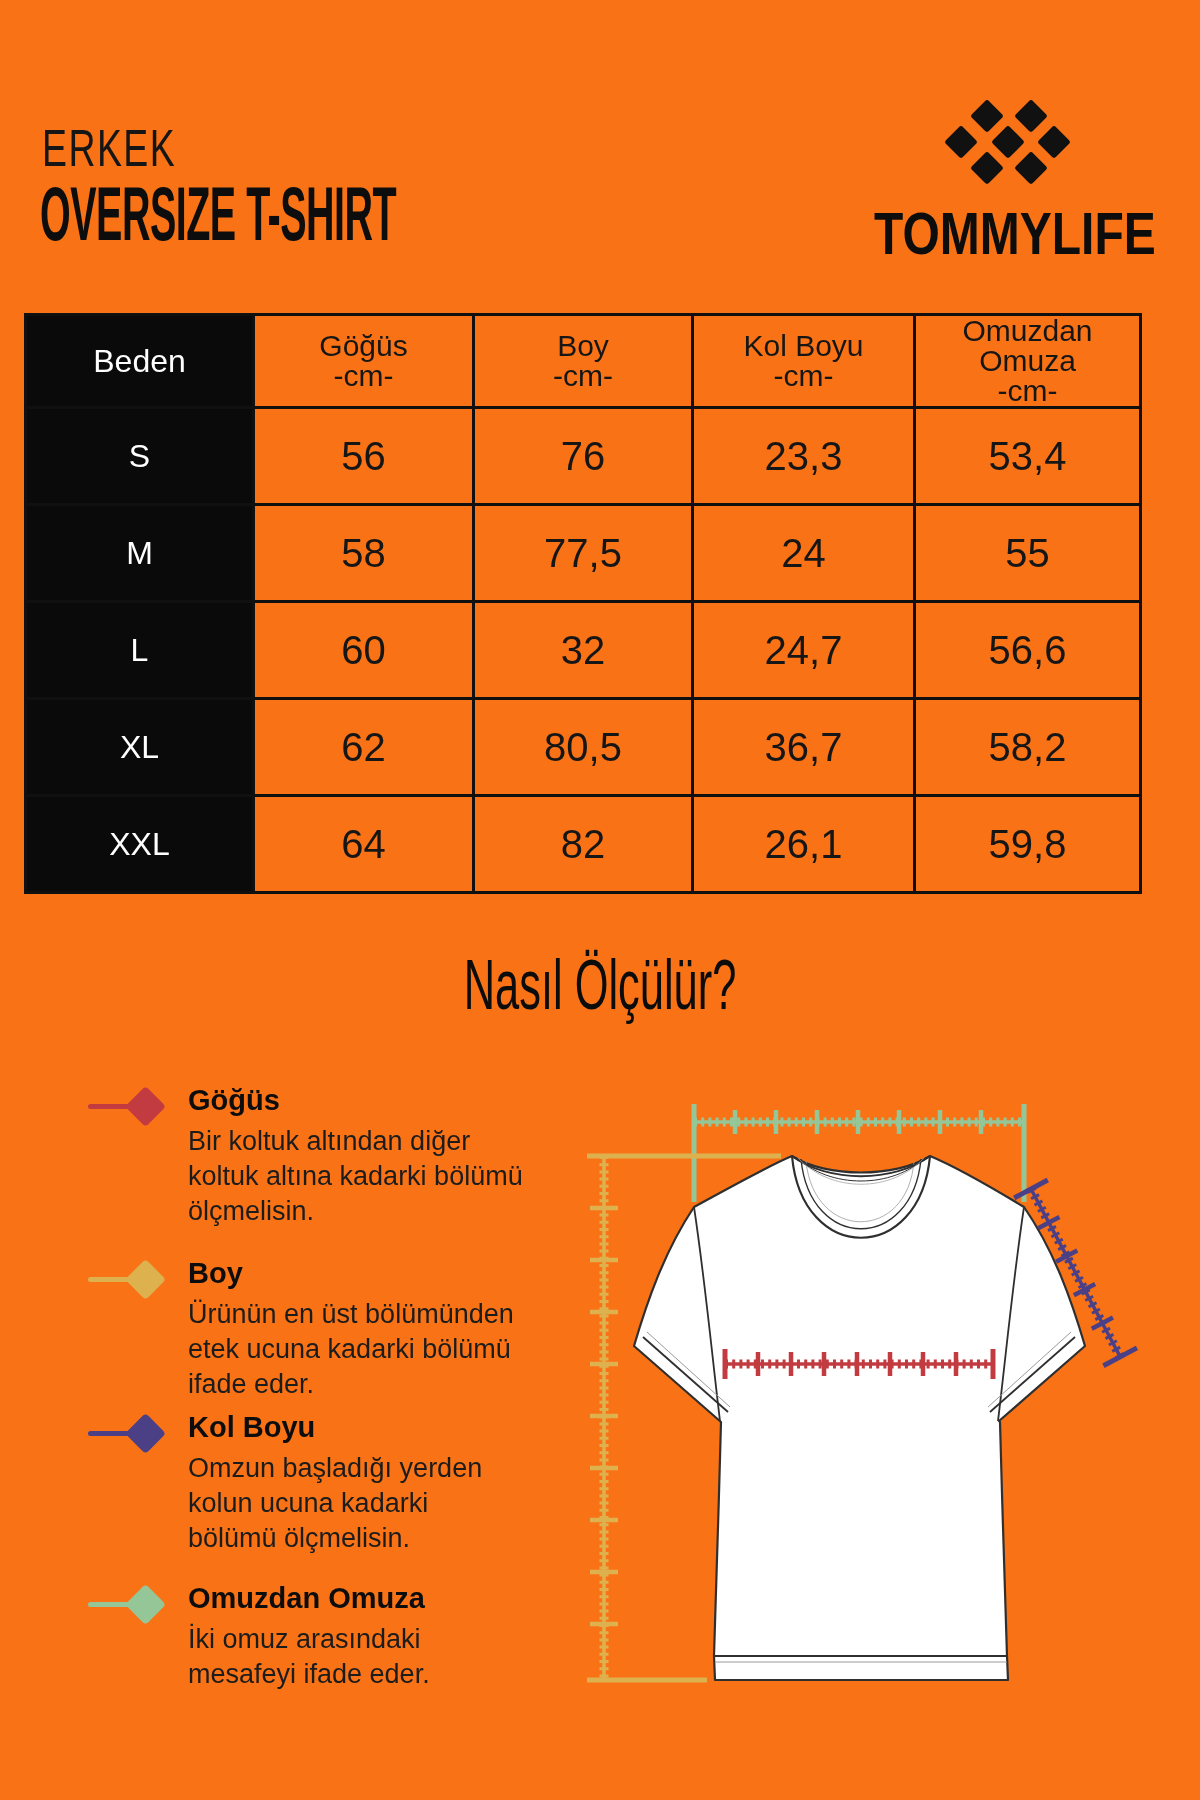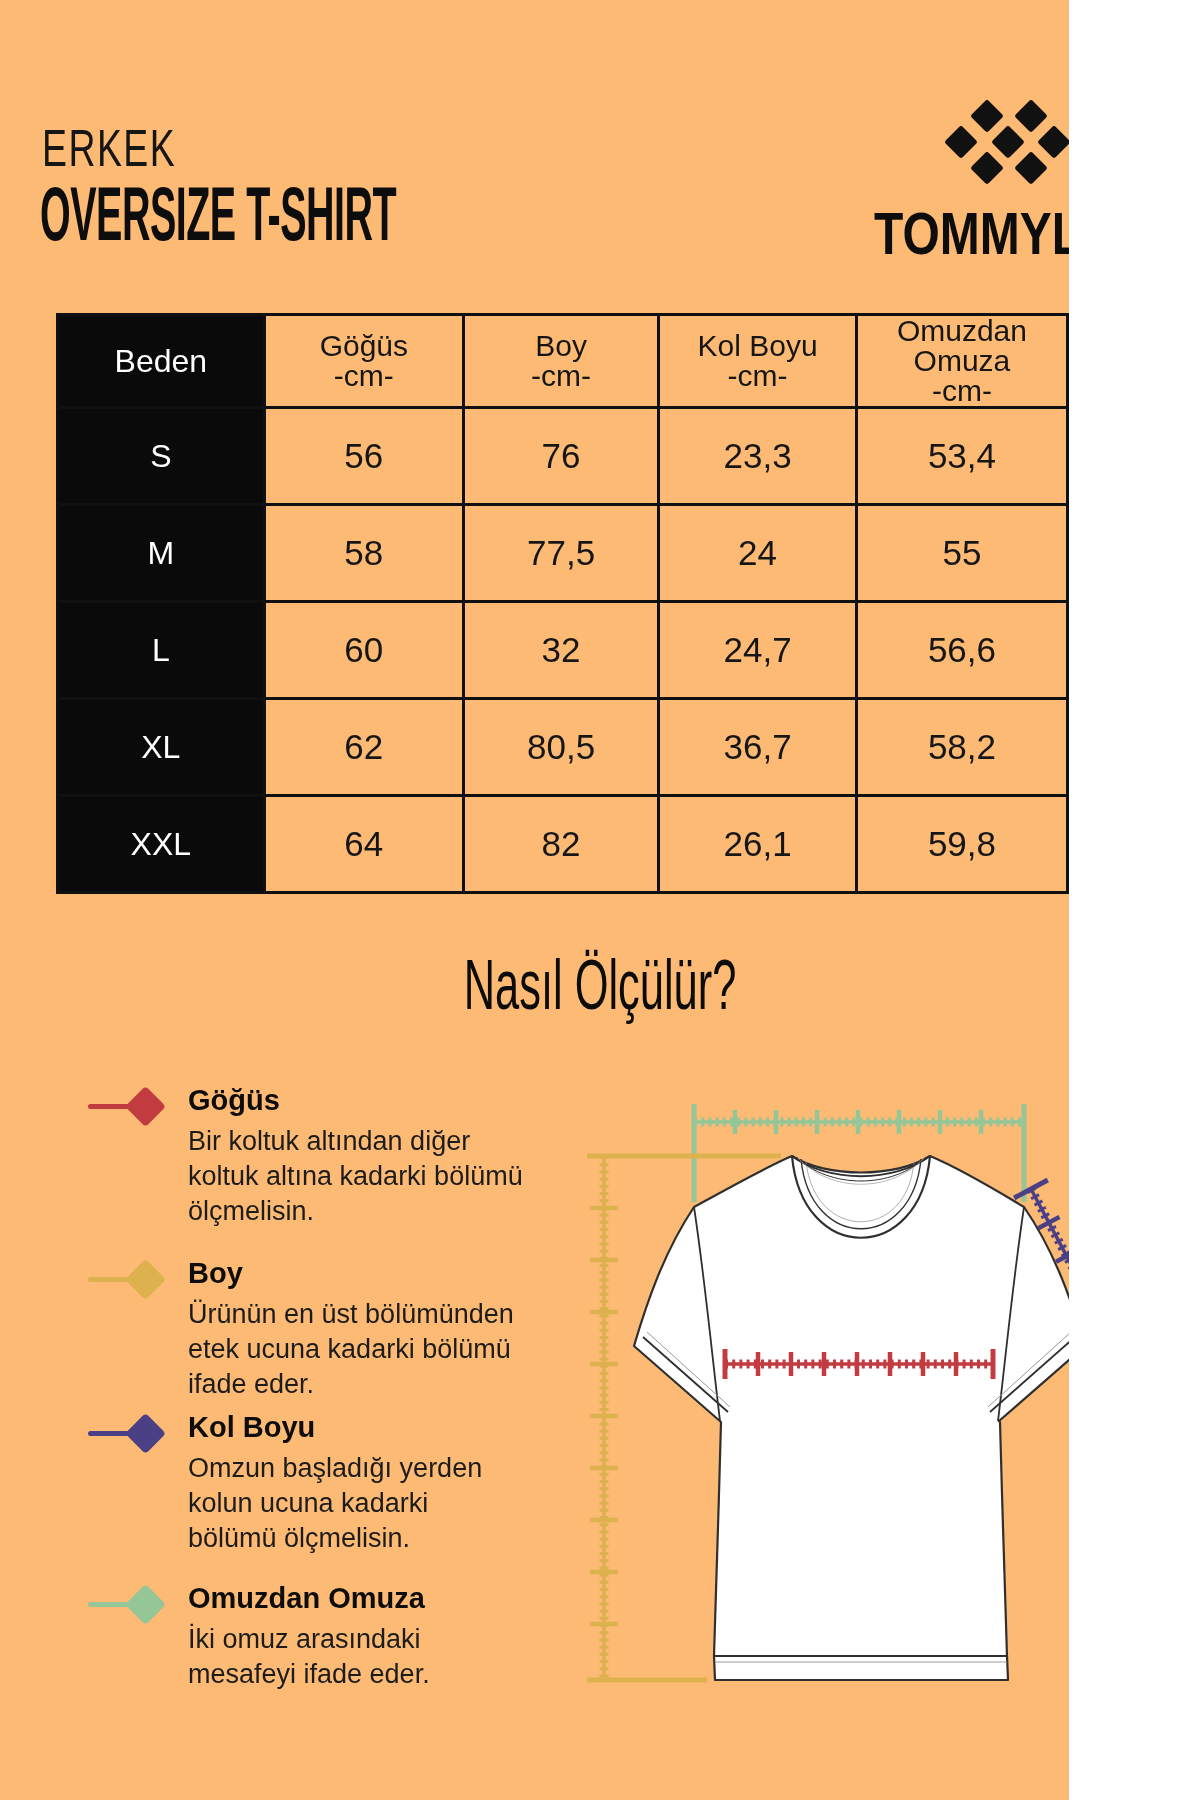--- a/index.html
+++ b/index.html
@@ -1,36 +1,36 @@
 <!DOCTYPE html>
 <html style="--c-red: #c23b40; --c-gold: #ddb14e; --c-purple: #4b4085; --c-green: #94c698; --c-ink: #111111;"><head>
 <meta charset="utf-8">
 <style>
   html,body{margin:0;padding:0;background:#ffffff;}
-  .page{position:relative;width:1069px;height:1800px;background:#fdba74;overflow:hidden;
+  .page{position:relative;width:1200px;height:1800px;background:#f97316;overflow:hidden;
         font-family:"Liberation Sans","DejaVu Sans",sans-serif;color:#111;}
 
   
   .cat-title{position:absolute;left:42px;top:122px;font-size:52px;font-weight:400;
              letter-spacing:2px;line-height:1;transform:scaleX(0.72);transform-origin:0 0;color:#161616;}
   .prod-title{position:absolute;left:40px;top:176px;font-size:76px;font-weight:700;
              letter-spacing:-1px;line-height:1;transform:scaleX(0.52);transform-origin:0 0;color:#0d0d0d;}
   .logo{position:absolute;left:920px;top:90px;width:180px;height:110px;}
   .logo .dm{position:absolute;width:24px;height:24px;background:var(--c-ink,#111);
             border-radius:3px;transform:rotate(45deg);}
   .brand-text{position:absolute;left:840px;top:204px;width:340px;text-align:center;
               font-size:60px;font-weight:700;line-height:1;transform:scaleX(0.8);
               transform-origin:center top;color:#0d0d0d;letter-spacing:0px;}
 
   
-  .size-table{position:absolute;left:56px;top:313px;border-collapse:collapse;table-layout:fixed;}
+  .size-table{position:absolute;left:24px;top:313px;border-collapse:collapse;table-layout:fixed;}
   .size-table th,.size-table td{border:3px solid #101010;text-align:center;vertical-align:middle;
        white-space:pre-line;padding:0;}
   .size-table thead th{height:84px;font-size:30px;font-weight:400;line-height:30px;color:#161616;}
-  .size-table td{height:94px;font-size:35px;font-weight:400;color:#161616;}
+  .size-table td{height:94px;font-size:40px;font-weight:400;color:#161616;}
   .size-table .size-col{background:#0a0a0a;color:#ffffff;font-size:32px;font-weight:400;}
 
   
   .measure-title{position:absolute;left:0;top:950px;width:1200px;text-align:center;
        font-size:70px;font-weight:500;line-height:1.0;transform:scaleX(0.62);
        transform-origin:center top;color:#0c0c0c;}
 
   .legend-item{position:absolute;left:85px;width:470px;}
   .legend-icon{position:absolute;left:0;top:2px;width:92px;height:44px;}
   .legend-icon .ln{position:absolute;left:3px;top:19px;width:48px;height:5px;border-radius:3px;}

